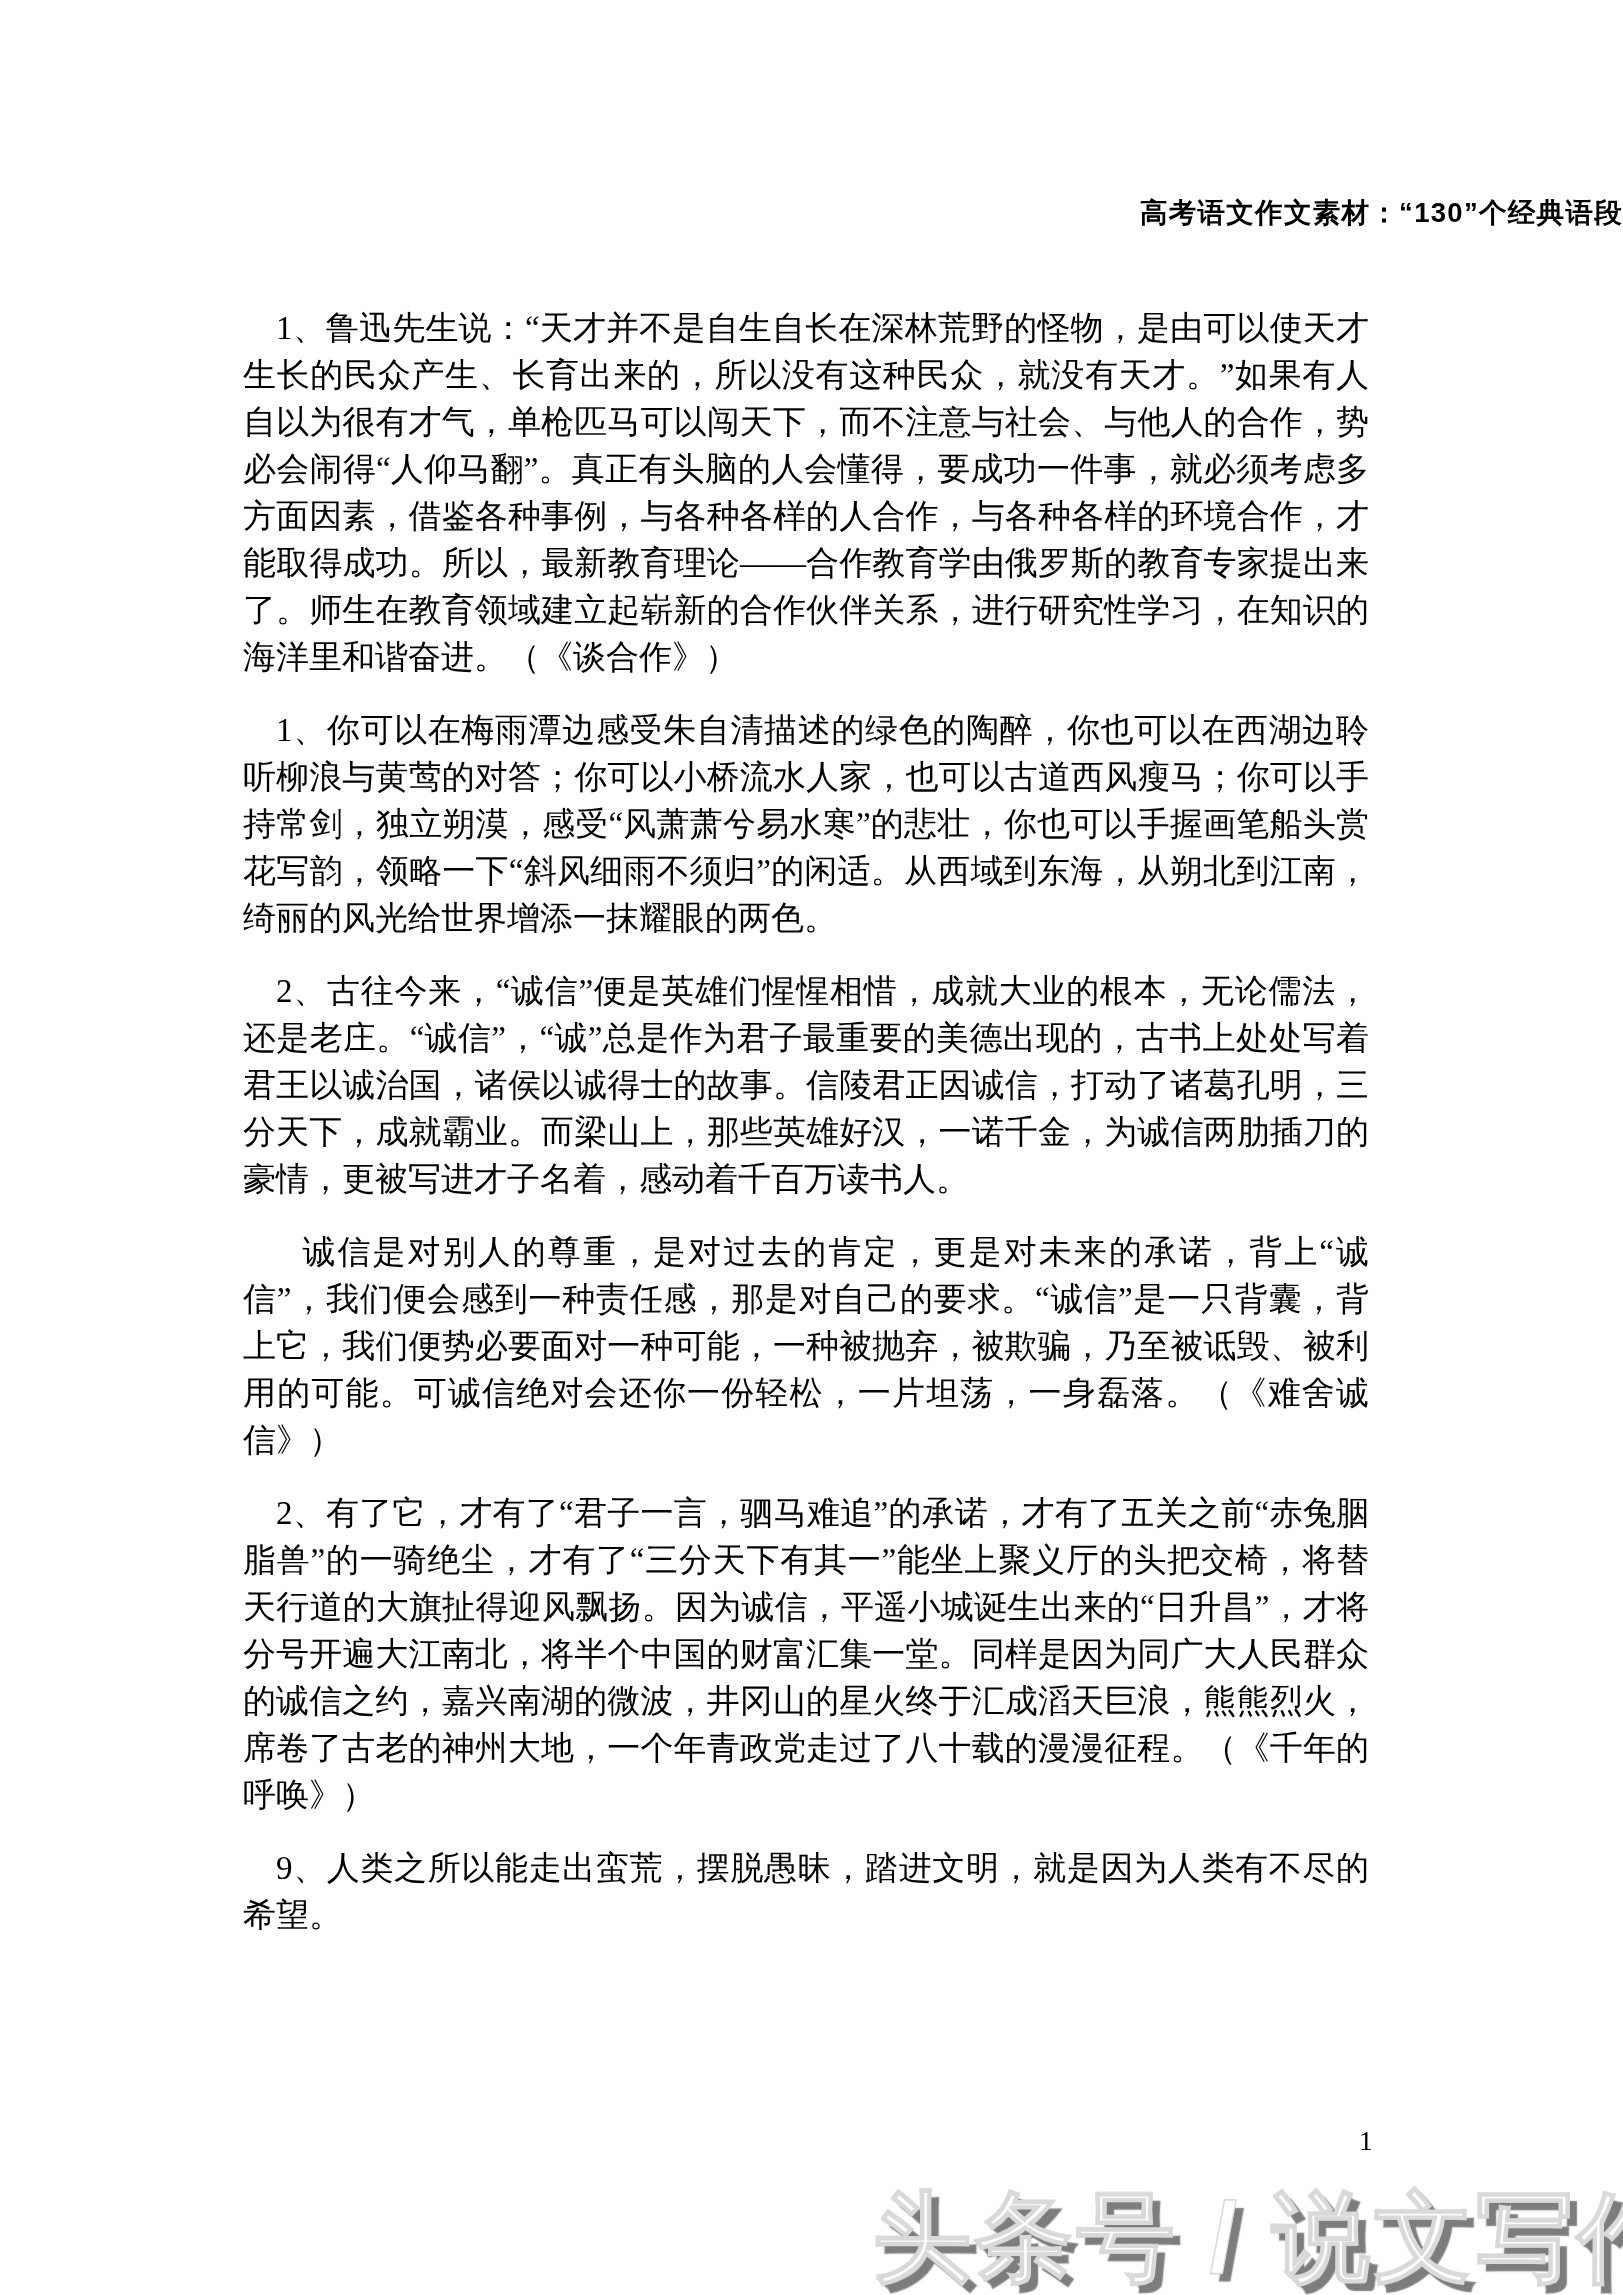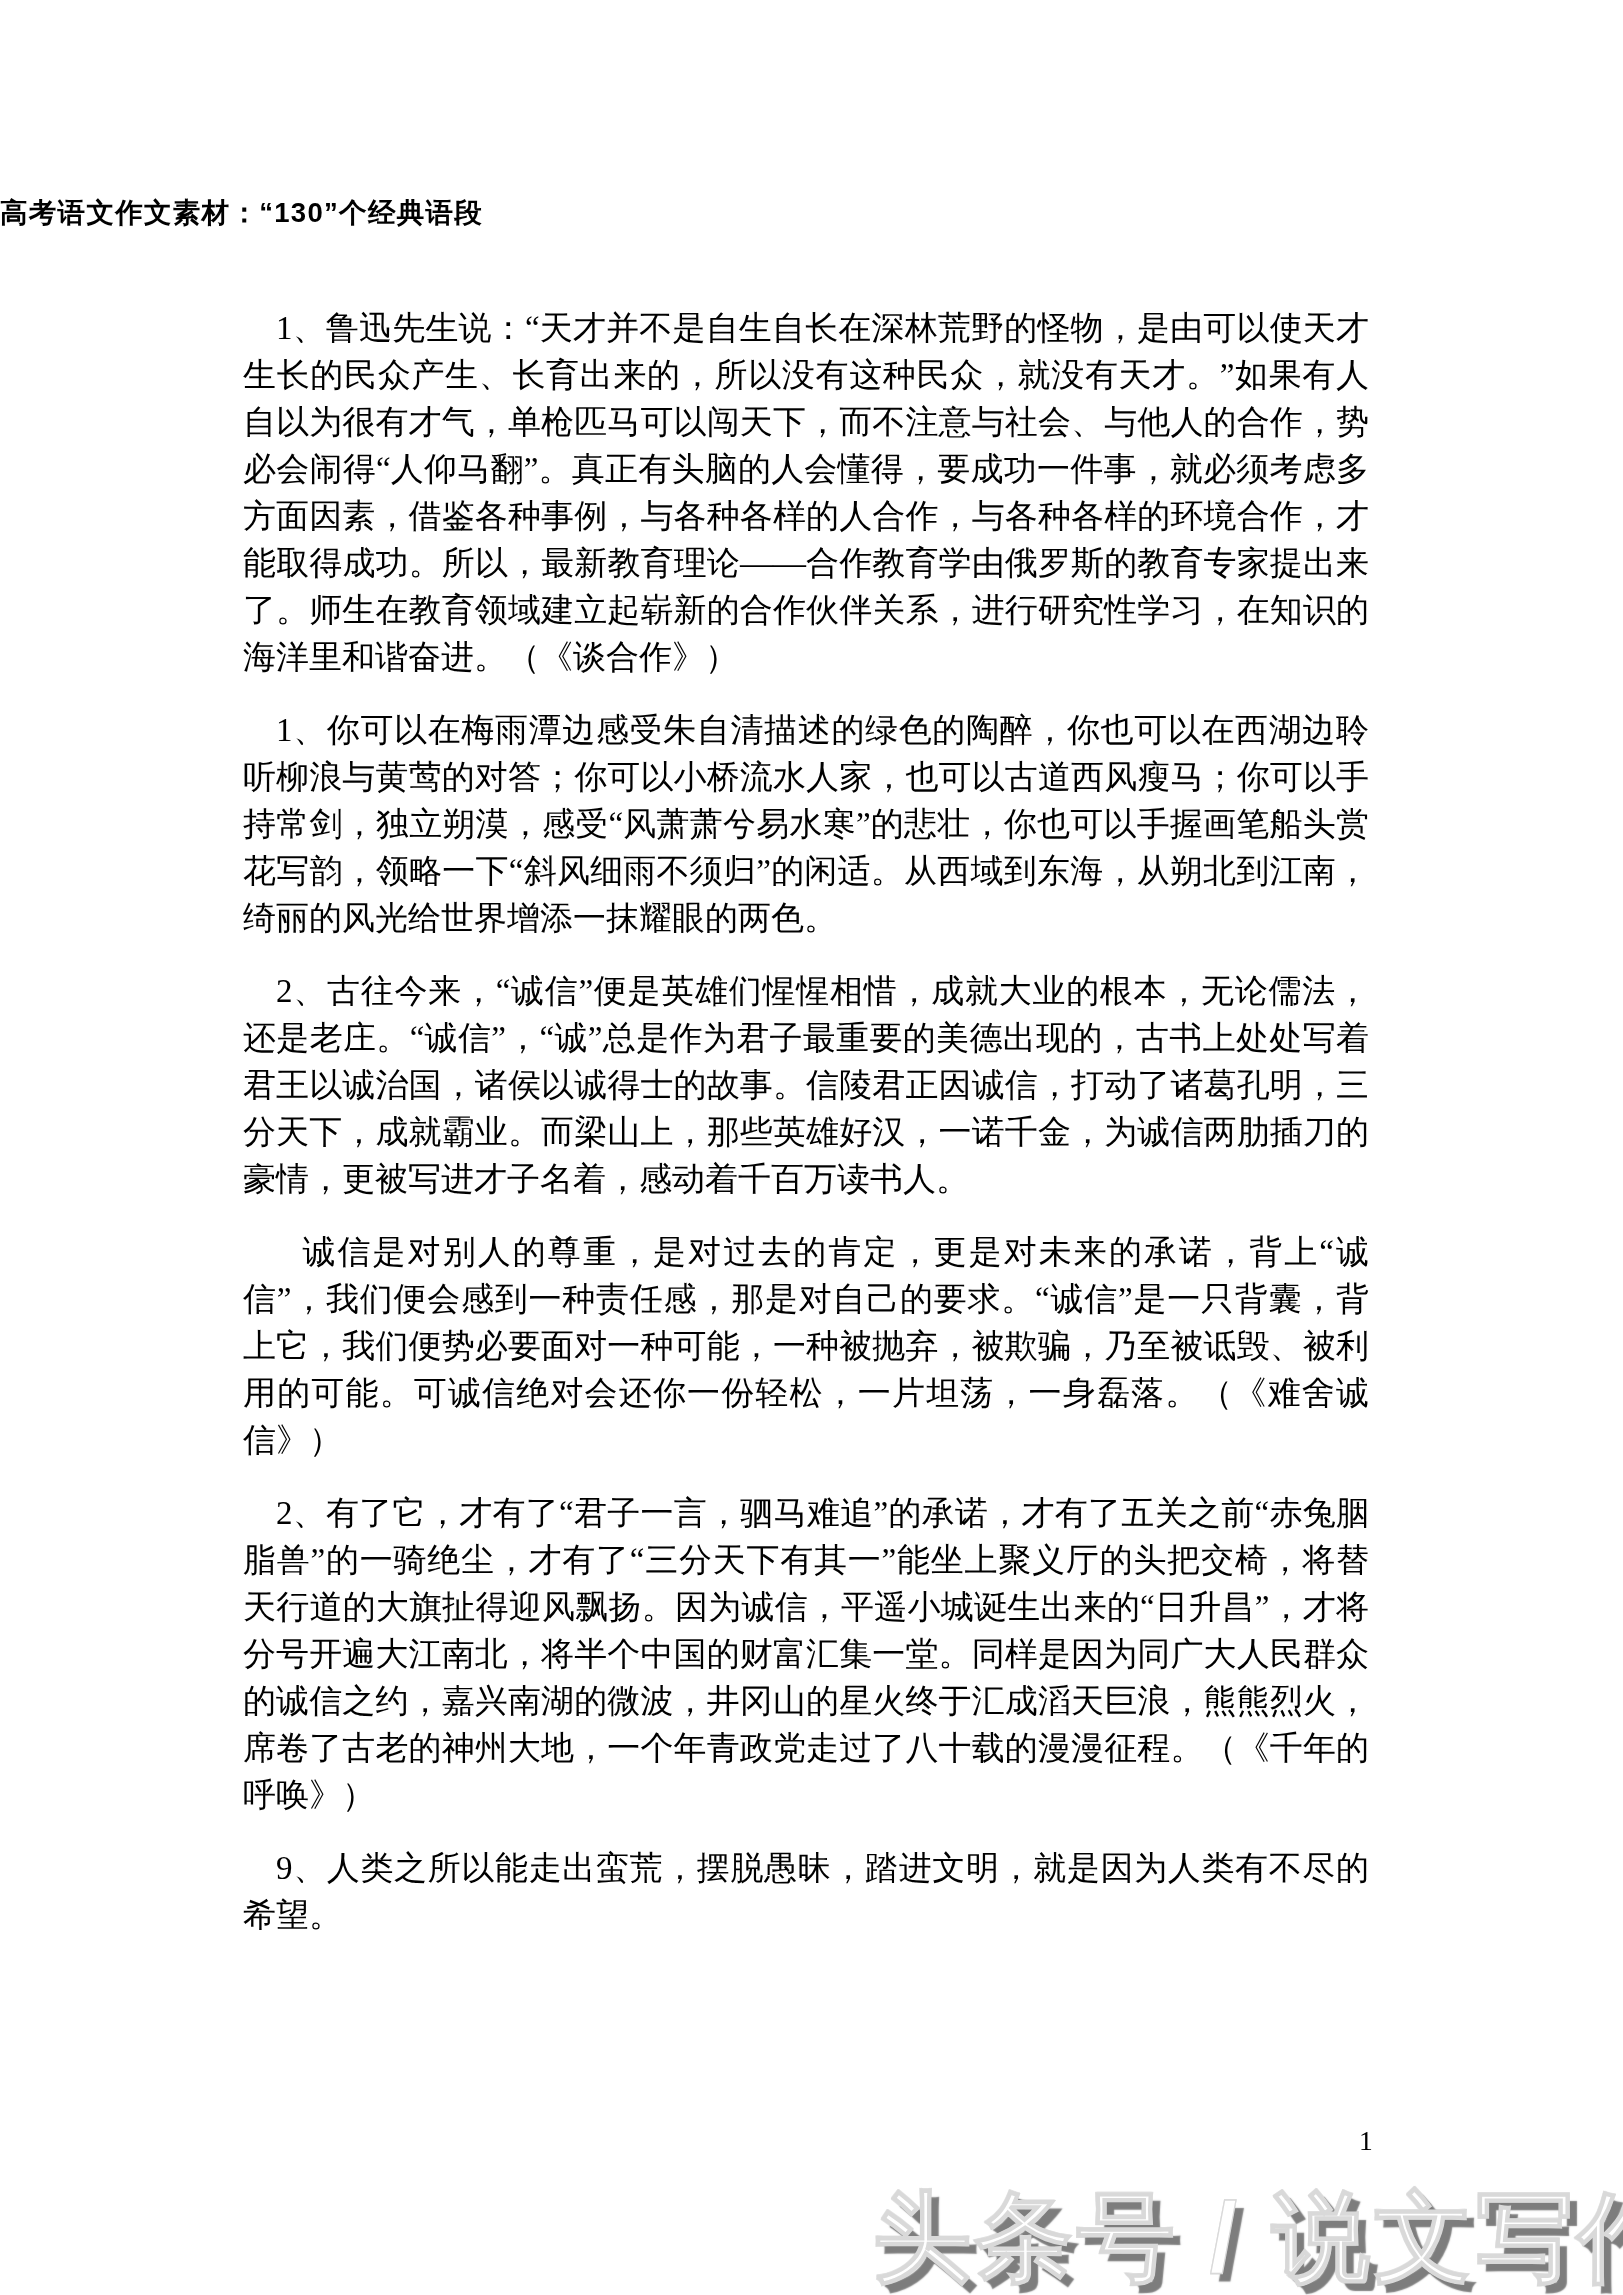--- a/index.html
+++ b/index.html
@@ -14,21 +14,21 @@
     position: absolute;
     inset: 0;
     background: #ffffff;
   }
   .doc-title {
     position: absolute;
     top: 195px;
     left: 0;
     right: 0;
     margin: 0;
-    text-align: left;
+    text-align: right;
     font-family: "Liberation Sans", "DejaVu Sans", sans-serif;
     font-weight: bold;
     font-size: 27.5px;
     letter-spacing: 1.3px;
     color: #000000;
   }
   .content {
     position: absolute;
     left: 243px;
     top: 305px;

